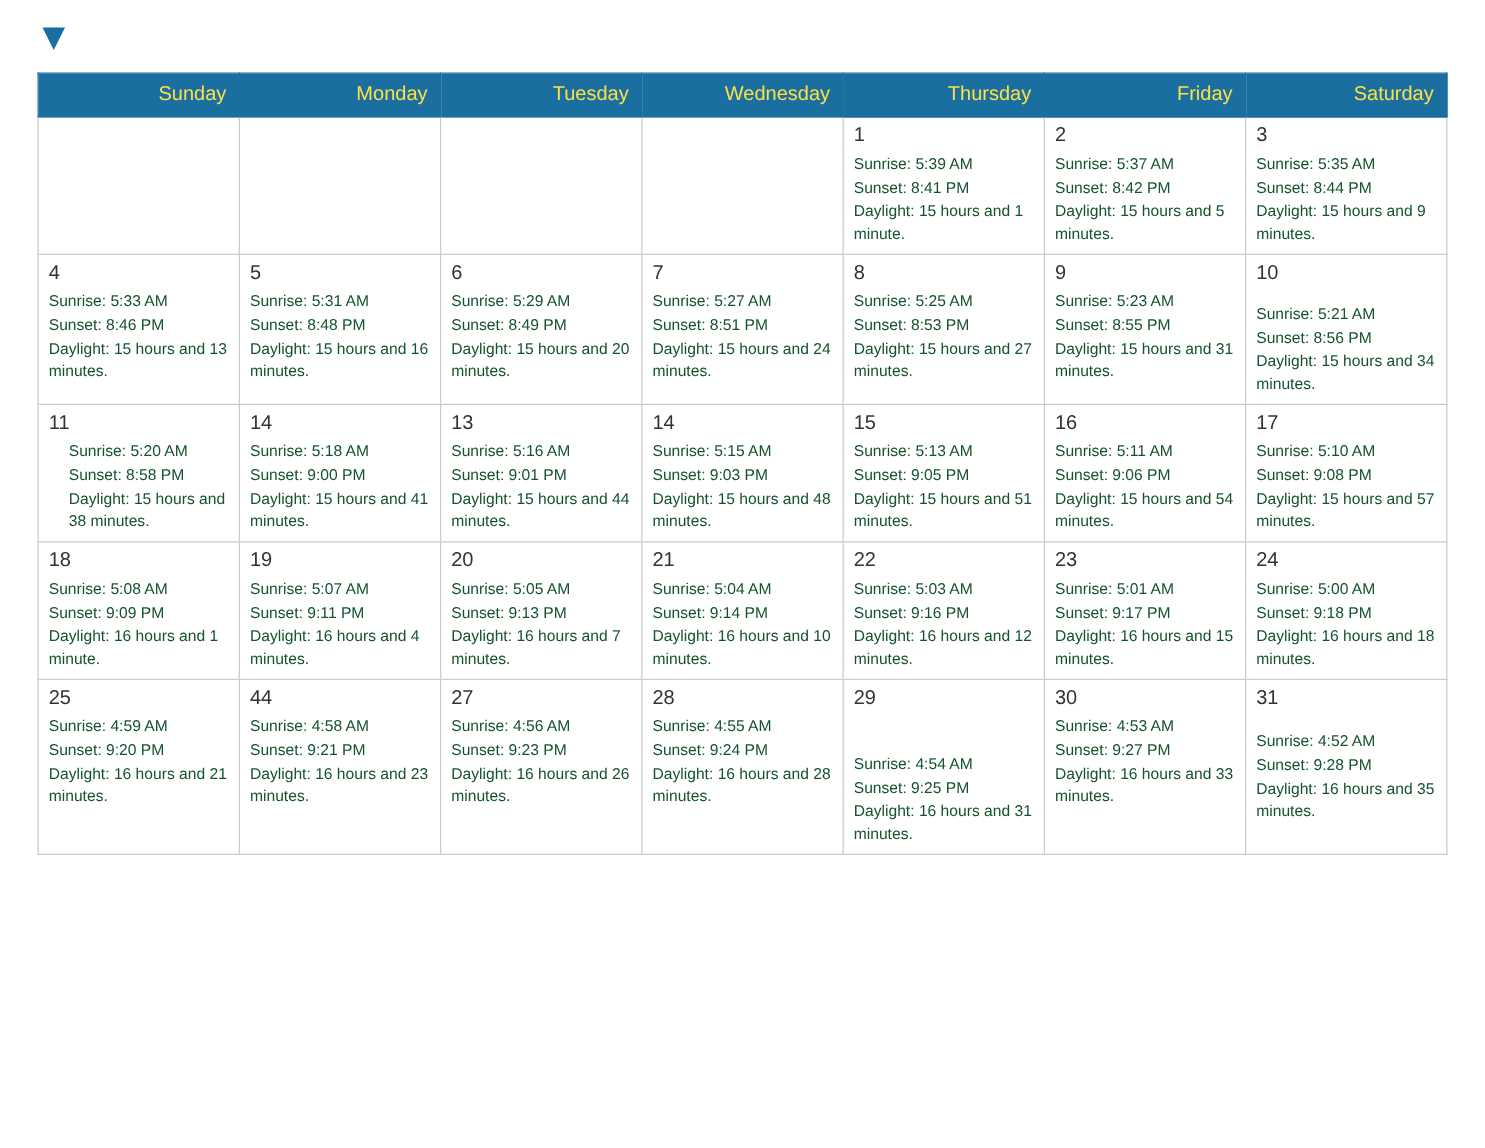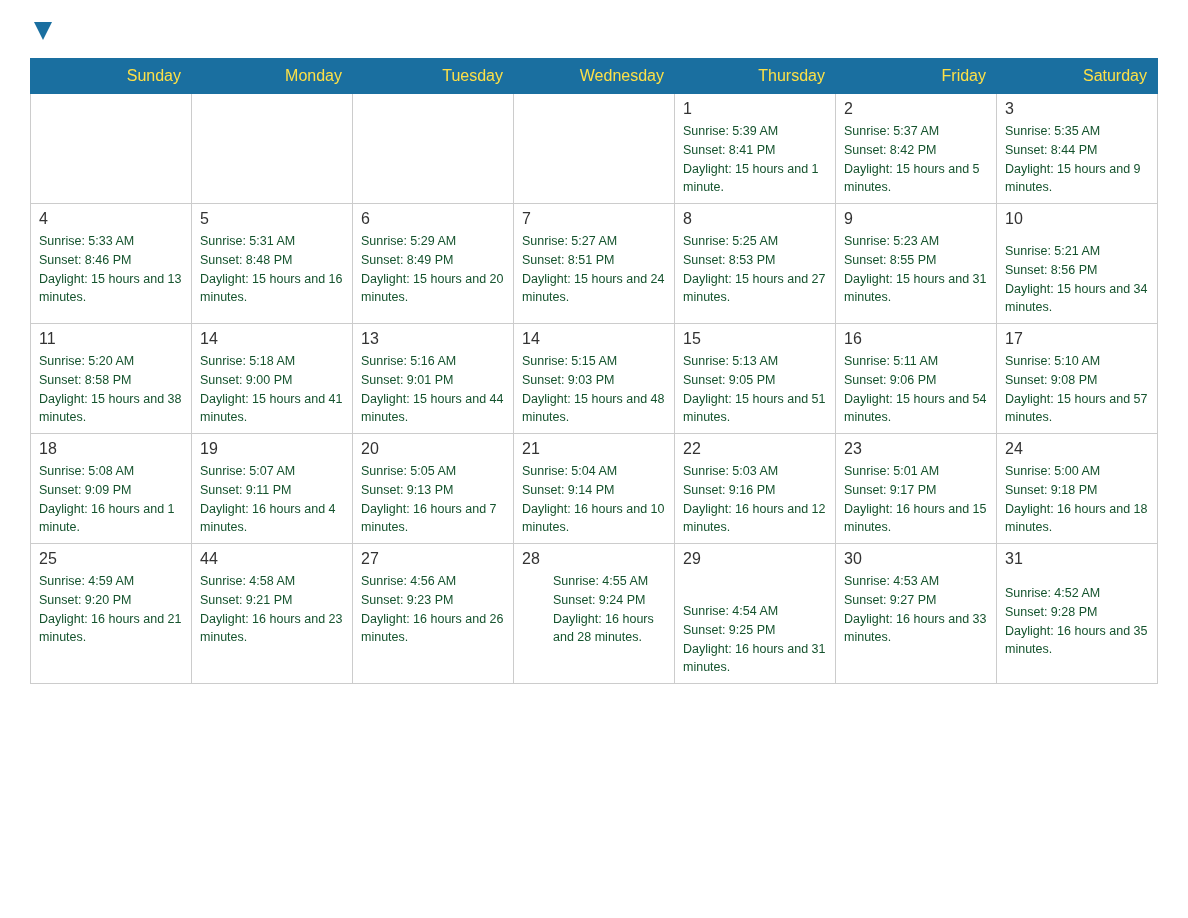--- a/index.html
+++ b/index.html
@@ -188,21 +188,21 @@
         <td>
           <span class="day-number">10</span>
           <div class="day-info" style="white-space: pre-line; margin-top: 14px;">Sunrise: 5:21 AM
 Sunset: 8:56 PM
 Daylight: 15 hours and 34 minutes.</div>
         </td>
       </tr>
       <tr>
         <td>
           <span class="day-number">11</span>
-          <div class="day-info" style="white-space: pre-line;">Sunrise: 5:20 AM
+          <div class="day-info" style="white-space: pre-line; margin-left: 16px;">Sunrise: 5:20 AM
 Sunset: 8:58 PM
 Daylight: 15 hours and 38 minutes.</div>
         </td>
         <td>
           <span class="day-number">14</span>
           <div class="day-info" style="white-space: pre-line;">Sunrise: 5:18 AM
 Sunset: 9:00 PM
 Daylight: 15 hours and 41 minutes.</div>
         </td>
         <td>
@@ -294,21 +294,21 @@
 Daylight: 16 hours and 23 minutes.</div>
         </td>
         <td>
           <span class="day-number">27</span>
           <div class="day-info" style="white-space: pre-line;">Sunrise: 4:56 AM
 Sunset: 9:23 PM
 Daylight: 16 hours and 26 minutes.</div>
         </td>
         <td>
           <span class="day-number">28</span>
-          <div class="day-info" style="white-space: pre-line; margin-left: 31px;">Sunrise: 4:55 AM
+          <div class="day-info" style="white-space: pre-line;">Sunrise: 4:55 AM
 Sunset: 9:24 PM
 Daylight: 16 hours and 28 minutes.</div>
         </td>
         <td>
           <span class="day-number">29</span>
           <div class="day-info" style="white-space: pre-line; margin-top: 34px;">Sunrise: 4:54 AM
 Sunset: 9:25 PM
 Daylight: 16 hours and 31 minutes.</div>
         </td>
         <td>

